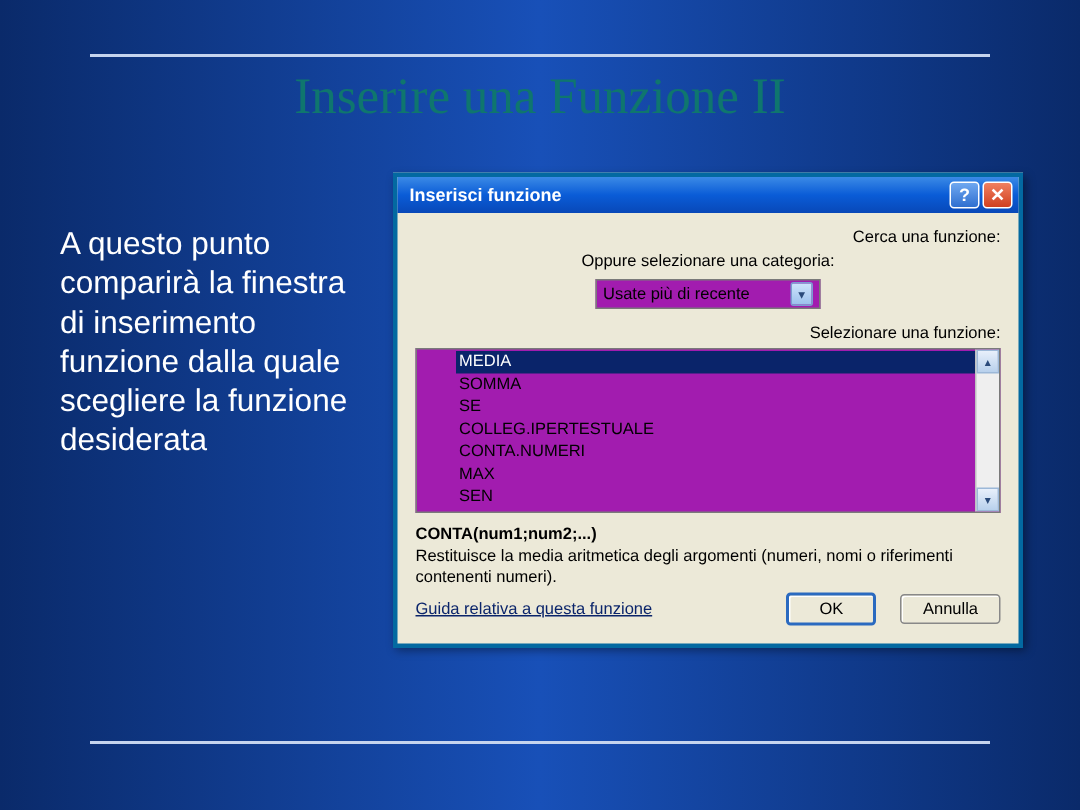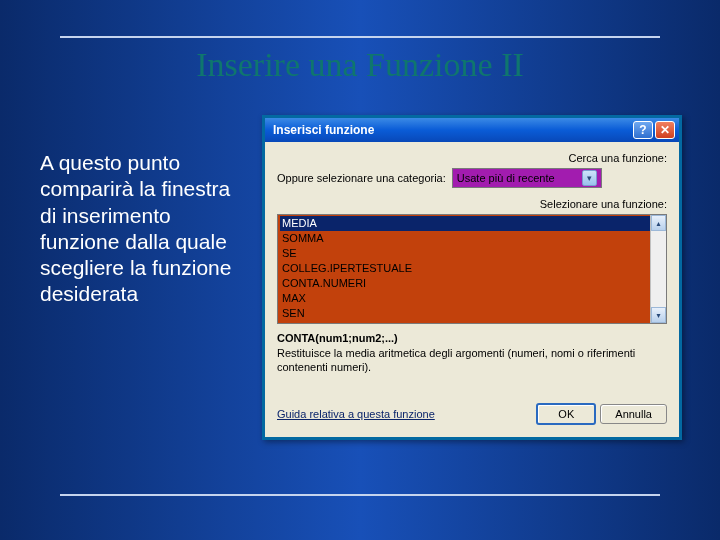--- a/index.html
+++ b/index.html
@@ -49,52 +49,52 @@
   .search-box {
     flex: 1; background: #fff; border: 1px solid #7a7a7a;
     padding: 3px 4px; font-size: 11px; min-height: 32px;
   }
   .search-box .hl { background: #0a246a; color: #fff; padding: 0 1px; display:inline; }
   .btn {
     background: #ece9d8; border: 1px solid #888; border-radius: 3px;
     padding: 3px 14px; font-size: 11px; min-width: 60px;
     box-shadow: inset 1px 1px 0 #fff;
   }
-  .cat-row { display: flex; align-items: center; gap: 6px; margin-bottom: 10px; }
+  .cat-row { display: flex; align-items: center; gap: 6px; margin-bottom: 10px; flex-direction: column; }
   .select {
     background: #a21caf; border: 1px solid #7a7a7a; font-size: 11px;
     height: 20px; display: flex; align-items: center; padding: 0 4px;
     width: 150px; justify-content: space-between;
   }
   .dd-arrow {
     width: 15px; height: 16px; background: linear-gradient(#cde3fb,#9cc1ec);
     border: 1px solid #7a9cd0; border-radius: 2px;
     display: flex; align-items: center; justify-content: center;
     color: #2a4a7a; font-size: 9px;
   }
   .listbox {
-    background: #c2410c; border: 1px solid #7a7a7a; height: 110px;
-    overflow: hidden; position: relative; margin-bottom: 8px;
+    background: #a21caf; border: 1px solid #7a7a7a; height: 110px;
+    overflow: hidden; position: relative; margin-bottom: 8px; padding-left: 24px;
   }
   .list-inner { padding: 1px 2px; }
   .list-inner div { padding: 0 2px; line-height: 15px; }
   .list-inner .sel { background: #0a246a; color: #fff; }
   .scrollbar {
     position: absolute; right: 0; top: 0; bottom: 0; width: 16px;
     background: #efefef; border-left: 1px solid #c0c0c0;
     display: flex; flex-direction: column; justify-content: space-between;
   }
   .sb-btn {
     height: 16px; background: linear-gradient(#e8f0fb,#b8d0ec);
     border: 1px solid #9cb8d8; font-size: 8px; color: #2a4a7a;
     display:flex; align-items:center; justify-content:center;
   }
   .sig { font-weight: bold; margin-bottom: 3px; }
-  .desc { margin-bottom: 28px; line-height: 1.25; }
-  .bottom-row { display: flex; align-items: center; gap: 4px; }
+  .desc { margin-bottom: 2px; line-height: 1.25; }
+  .bottom-row { display: flex; align-items: center; gap: 16px; }
   .help-link { color: #0a246a; text-decoration: underline; flex: 1; }
   .btn-default { border: 2px solid #2a6ac0; }
 </style>
 </head>
 <body>
 
 <div class="rule rule-top"></div>
 <div class="slide-title">Inserire una Funzione II</div>
 <div class="body-text">A questo punto comparirà la finestra di inserimento funzione dalla quale scegliere la funzione desiderata</div>
 

